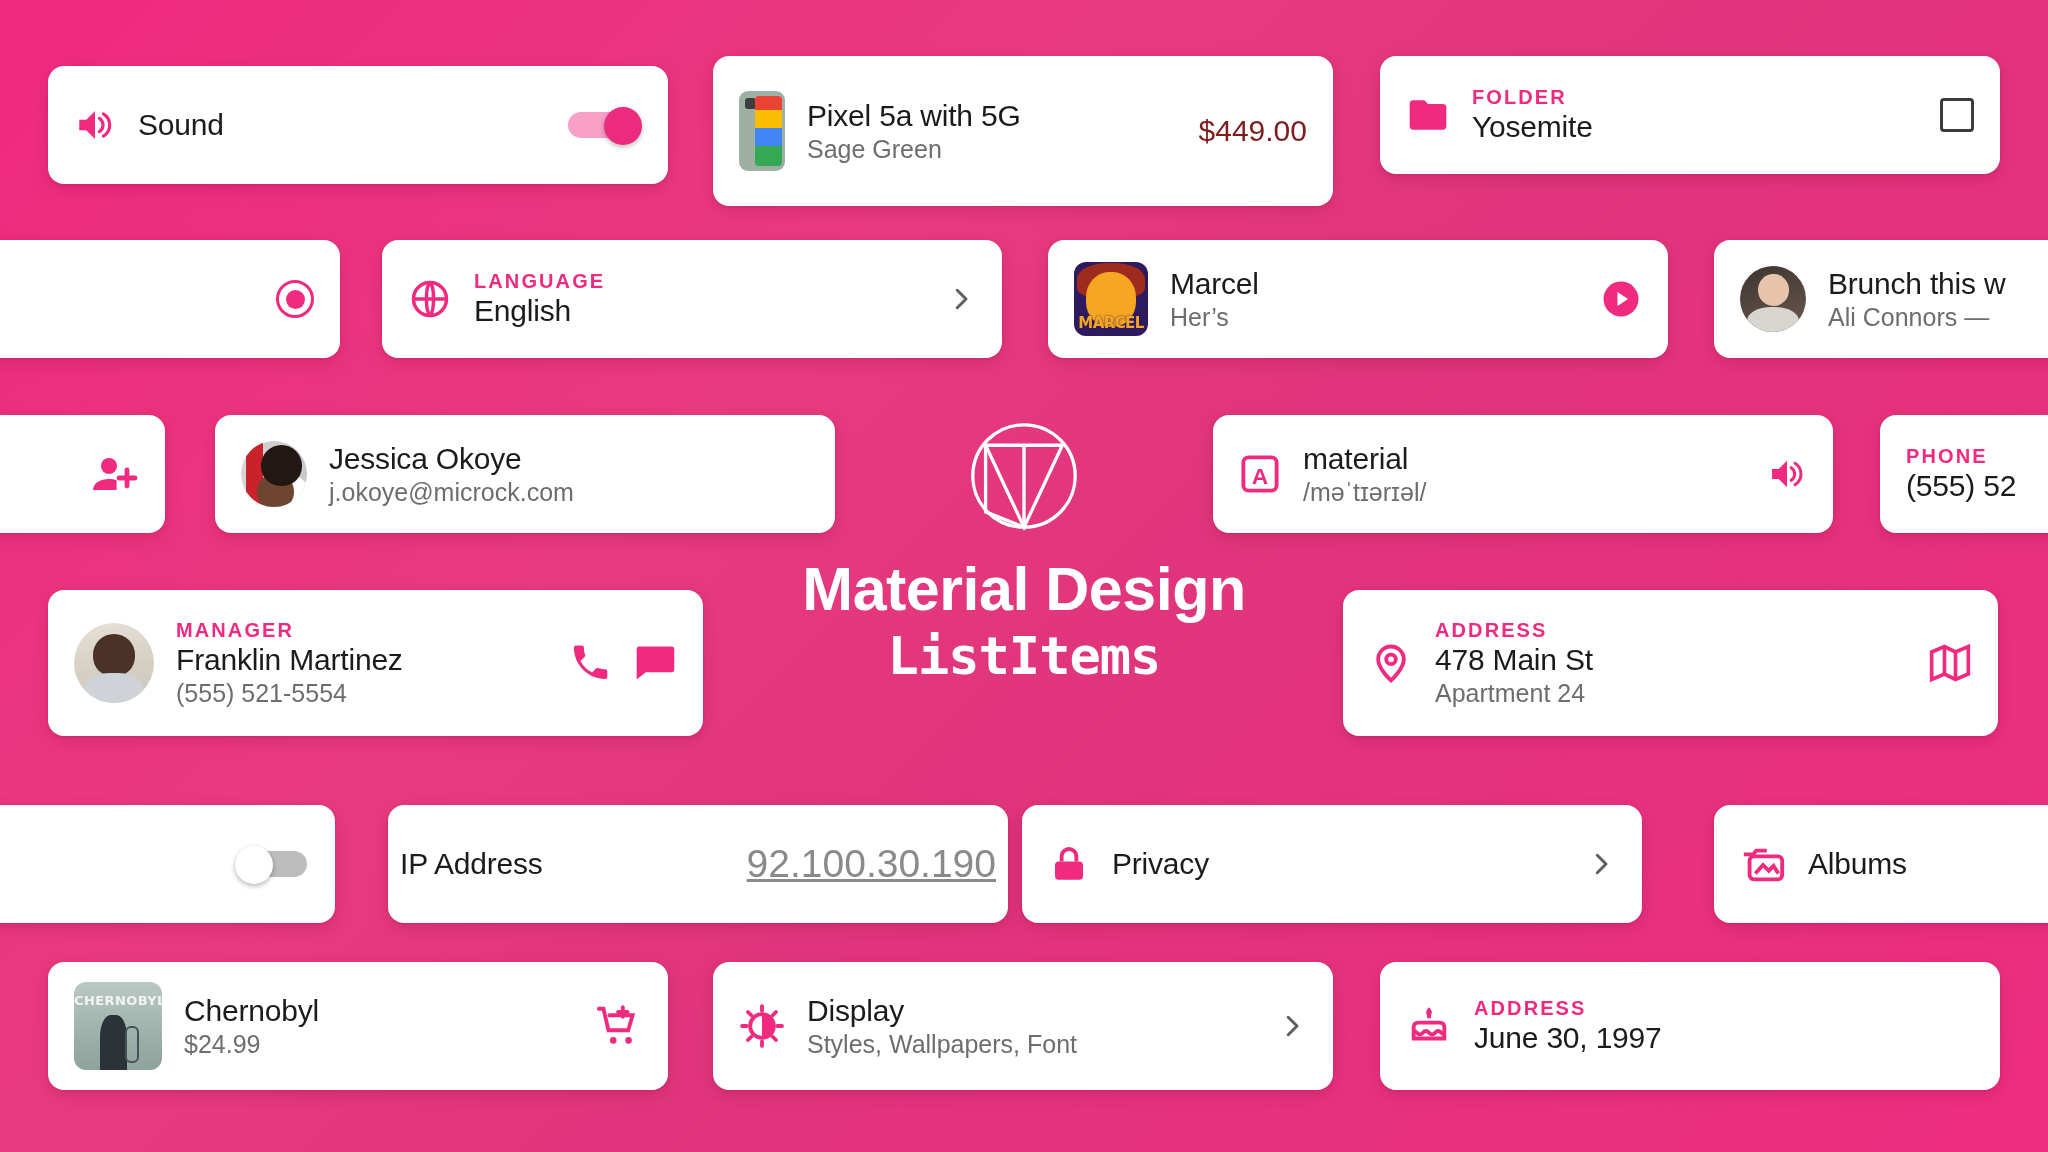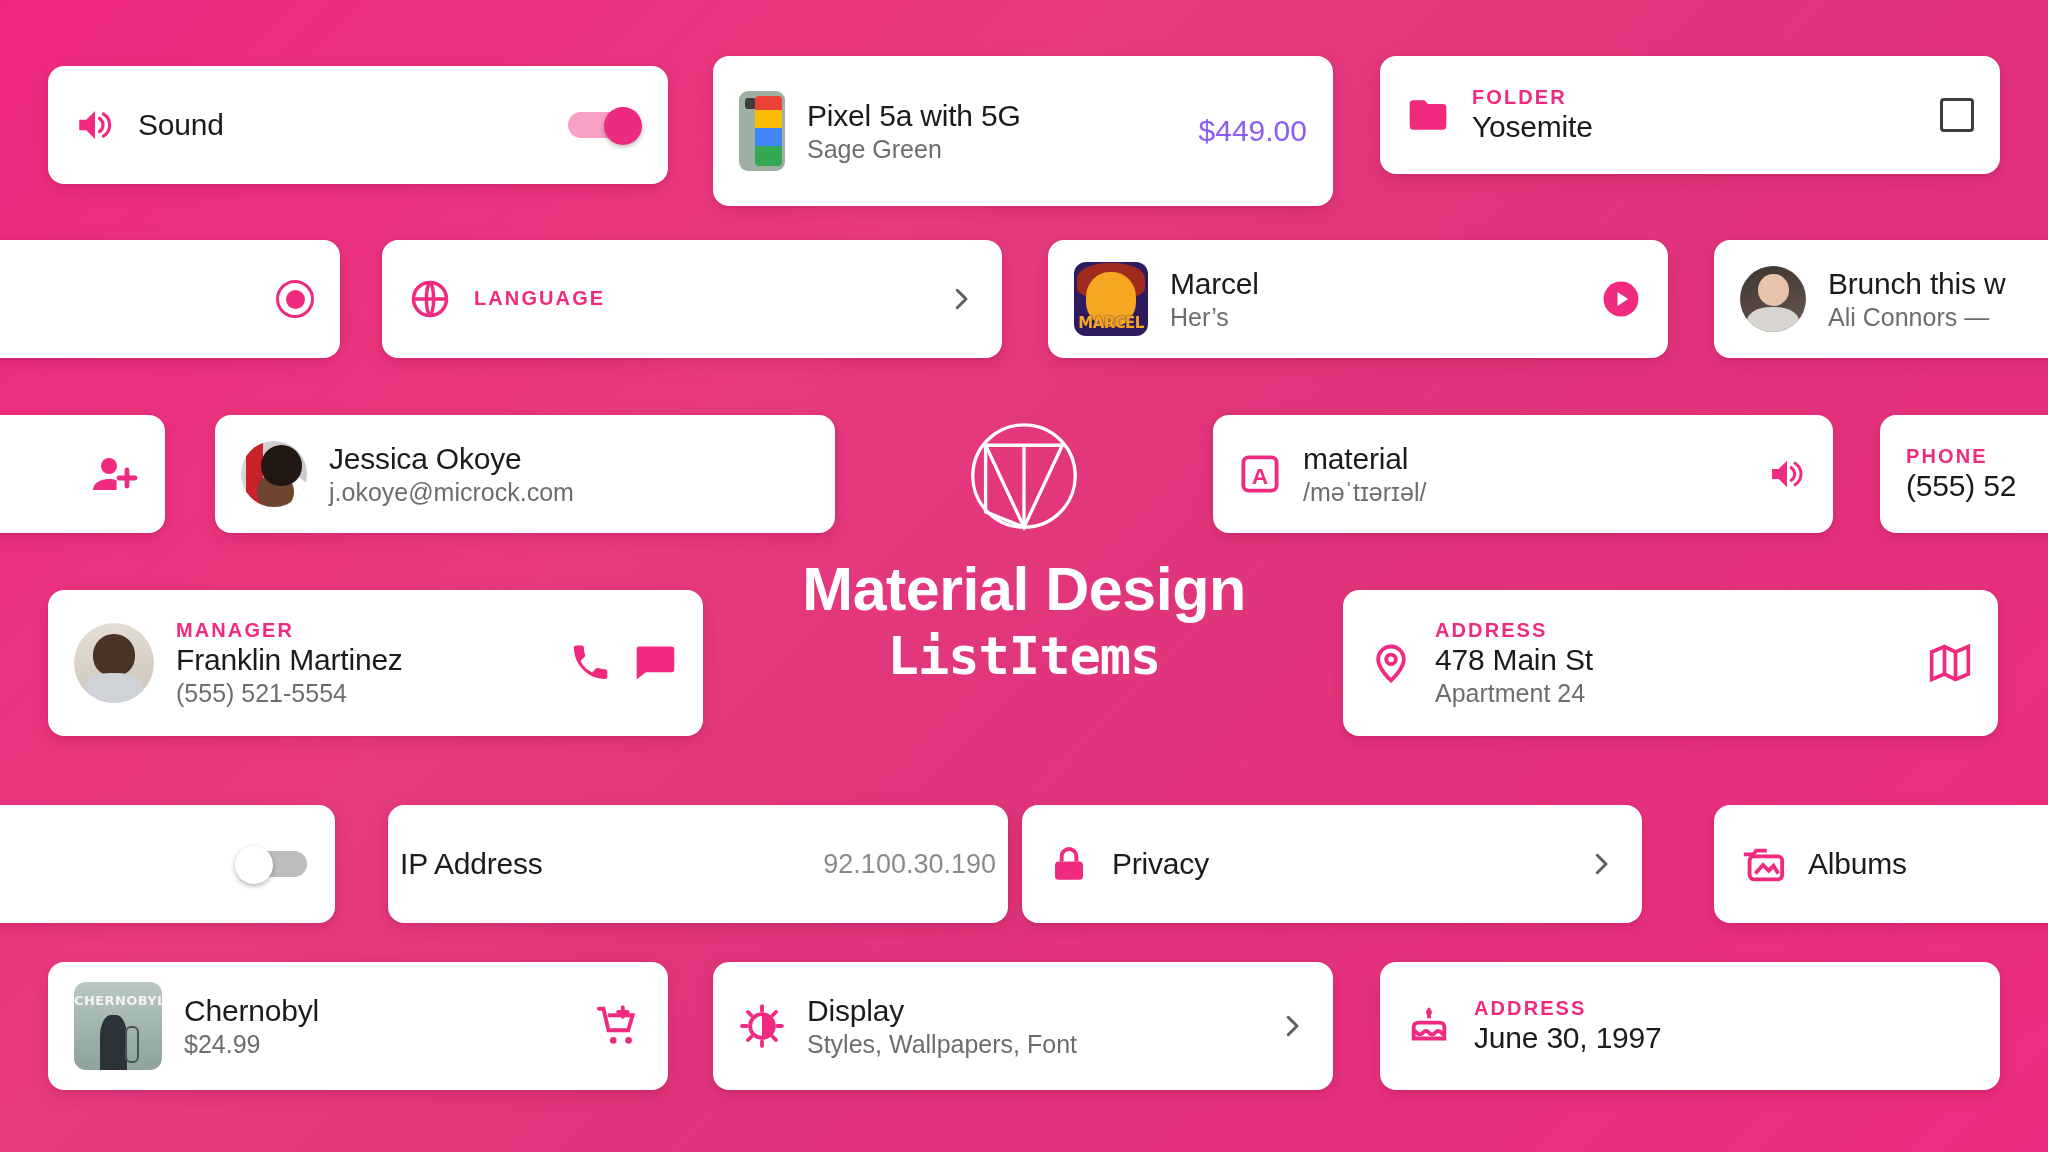--- a/index.html
+++ b/index.html
@@ -33,22 +33,22 @@
     white-space: nowrap; letter-spacing: -0.2px;
   }
   .sub {
     font-size: 25px; color: #6d6d6d; font-weight: 400;
     white-space: nowrap; margin-top: 2px;
   }
   .over {
     font-size: 20px; color: #ef2a7f; font-weight: 700;
     letter-spacing: 2.1px; white-space: nowrap; margin-bottom: 1px;
   }
-  .trail-num { font-size: 30px; color: #8b5cf6; white-space: nowrap; text-align: center; }
-  .trail-grey { font-size: 27px; color: #8a8a8a; white-space: nowrap; }
+  .trail-num { font-size: 30px; color: #7f1d1d; white-space: nowrap; text-align: center; }
+  .trail-grey { font-size: 39px; color: #8a8a8a; white-space: nowrap; text-decoration: underline; }
 
   .ic { flex: 0 0 auto; display: flex; align-items: center; justify-content: center; }
   .chev { color: #5f5f5f; }
 
   
   .switch { position: relative; width: 74px; height: 36px; flex: 0 0 auto; }
   .switch .track {
     position: absolute; left: 0; top: 5px; width: 62px; height: 26px;
     border-radius: 13px; background: #f8a0c6;
   }
@@ -212,20 +212,21 @@
 
   <div class="card" style="left:382px; top:240px; width:620px; height:118px;">
     <span class="ic">
       <svg width="44" height="44" viewBox="0 0 24 24" fill="none" stroke="#ef2a7f" stroke-width="1.9">
         <circle cx="12" cy="12" r="9"></circle>
         <path d="M3 12h18M12 3c2.6 2.6 2.6 15.4 0 18M12 3c-2.6 2.6-2.6 15.4 0 18"></path>
       </svg>
     </span>
     <span class="col grow">
       <span class="over">LANGUAGE</span>
+      <span class="ttl">English</span>
     </span>
     <span class="ic chev">
       <svg width="30" height="30" viewBox="0 0 24 24" fill="none" stroke="#5f5f5f" stroke-width="2.4" stroke-linecap="round" stroke-linejoin="round">
         <polyline points="9 5 16 12 9 19"></polyline>
       </svg>
     </span>
   </div>
 
   <div class="card" style="left:1048px; top:240px; width:620px; height:118px;">
     <span class="thumb-sq al-marcel">

